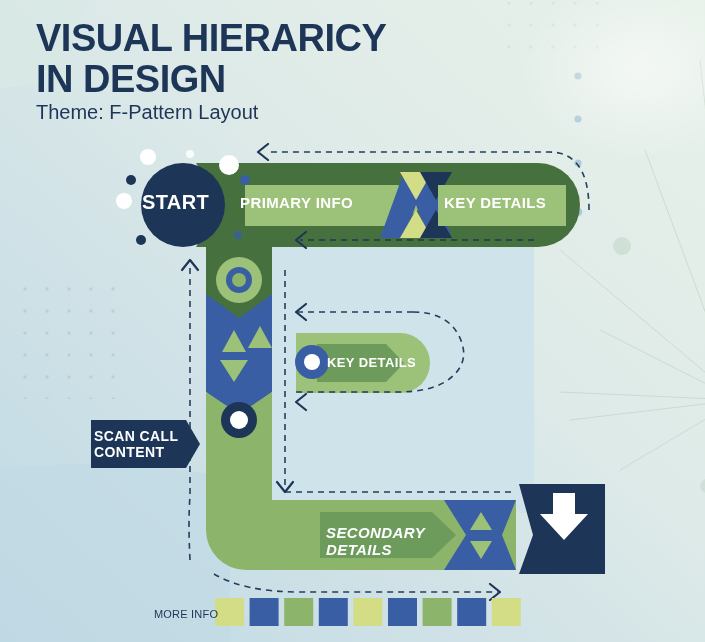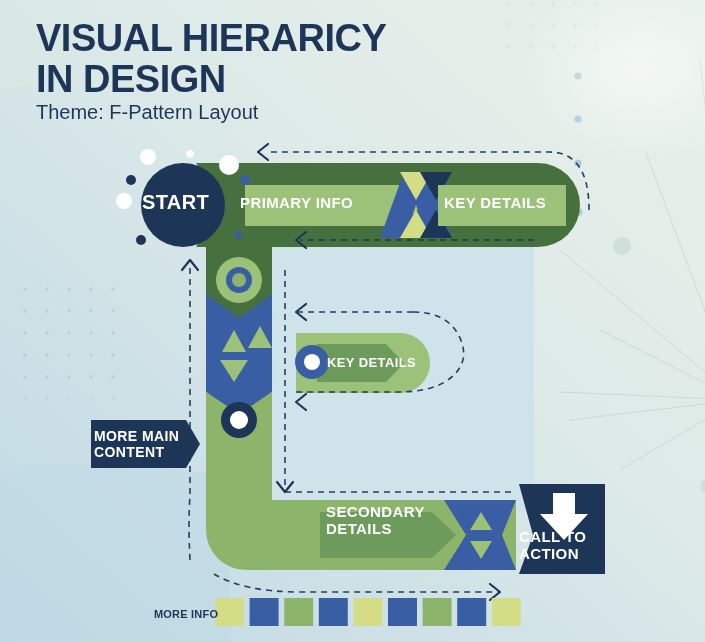--- a/index.html
+++ b/index.html
@@ -24,25 +24,25 @@
   .lbl{
     position:absolute;color:#ffffff;font-weight:bold;
     letter-spacing:0.4px;text-align:left;
     line-height:1.15;pointer-events:none;
   }
   #lbl-start{left:142px;top:191px;width:82px;font-size:20px;}
   #lbl-primary{left:240px;top:194px;width:148px;font-size:15px;text-align:left;}
   #lbl-keydet1{left:444px;top:194px;width:122px;font-size:15px;text-align:left;}
   #lbl-keydet2{left:327px;top:356px;width:96px;font-size:13px;text-align:left;}
   #lbl-scan{left:94px;top:428px;width:96px;font-size:14px;}
-  #lbl-secondary{left:326px;top:503px;width:104px;font-size:15px;}
+  #lbl-secondary{left:326px;top:524px;width:104px;font-size:15px;font-style:italic;}
   #lbl-cta{left:519px;top:528px;width:84px;font-size:15px;}
   #lbl-moreinfo{
     position:absolute;left:154px;top:608px;width:72px;
-    font-size:11px;font-weight:bold;color:#1d3557;letter-spacing:0.2px;
+    font-size:11px;font-weight:normal;color:#1d3557;letter-spacing:0.2px;
   }
 </style>
 </head>
 <body>
 
 <div id="stage">
 
   <svg id="bg" viewBox="0 0 705 642">
     <defs>
       <linearGradient id="bgGrad" x1="1" y1="0" x2="0" y2="1">
@@ -232,22 +232,20 @@
 
   <div id="textlayer">
     <div class="ttl">VISUAL HIERARICY
 IN DESIGN</div>
     <div class="sub">Theme: F-Pattern Layout</div>
 
     <div class="lbl" id="lbl-start">START</div>
     <div class="lbl" id="lbl-primary">PRIMARY INFO</div>
     <div class="lbl" id="lbl-keydet1">KEY DETAILS</div>
     <div class="lbl" id="lbl-keydet2">KEY DETAILS</div>
-    <div class="lbl" id="lbl-scan" style="white-space:pre-line">MORE MAIN
+    <div class="lbl" id="lbl-scan" style="white-space:pre-line">SCAN CALL
 CONTENT</div>
     <div class="lbl" id="lbl-secondary" style="white-space:pre-line">SECONDARY
 DETAILS</div>
-    <div class="lbl" id="lbl-cta" style="white-space:pre-line">CALL TO
-ACTION</div>
     <div id="lbl-moreinfo">MORE INFO</div>
   </div>
 
 </div>
 
 </body></html>

